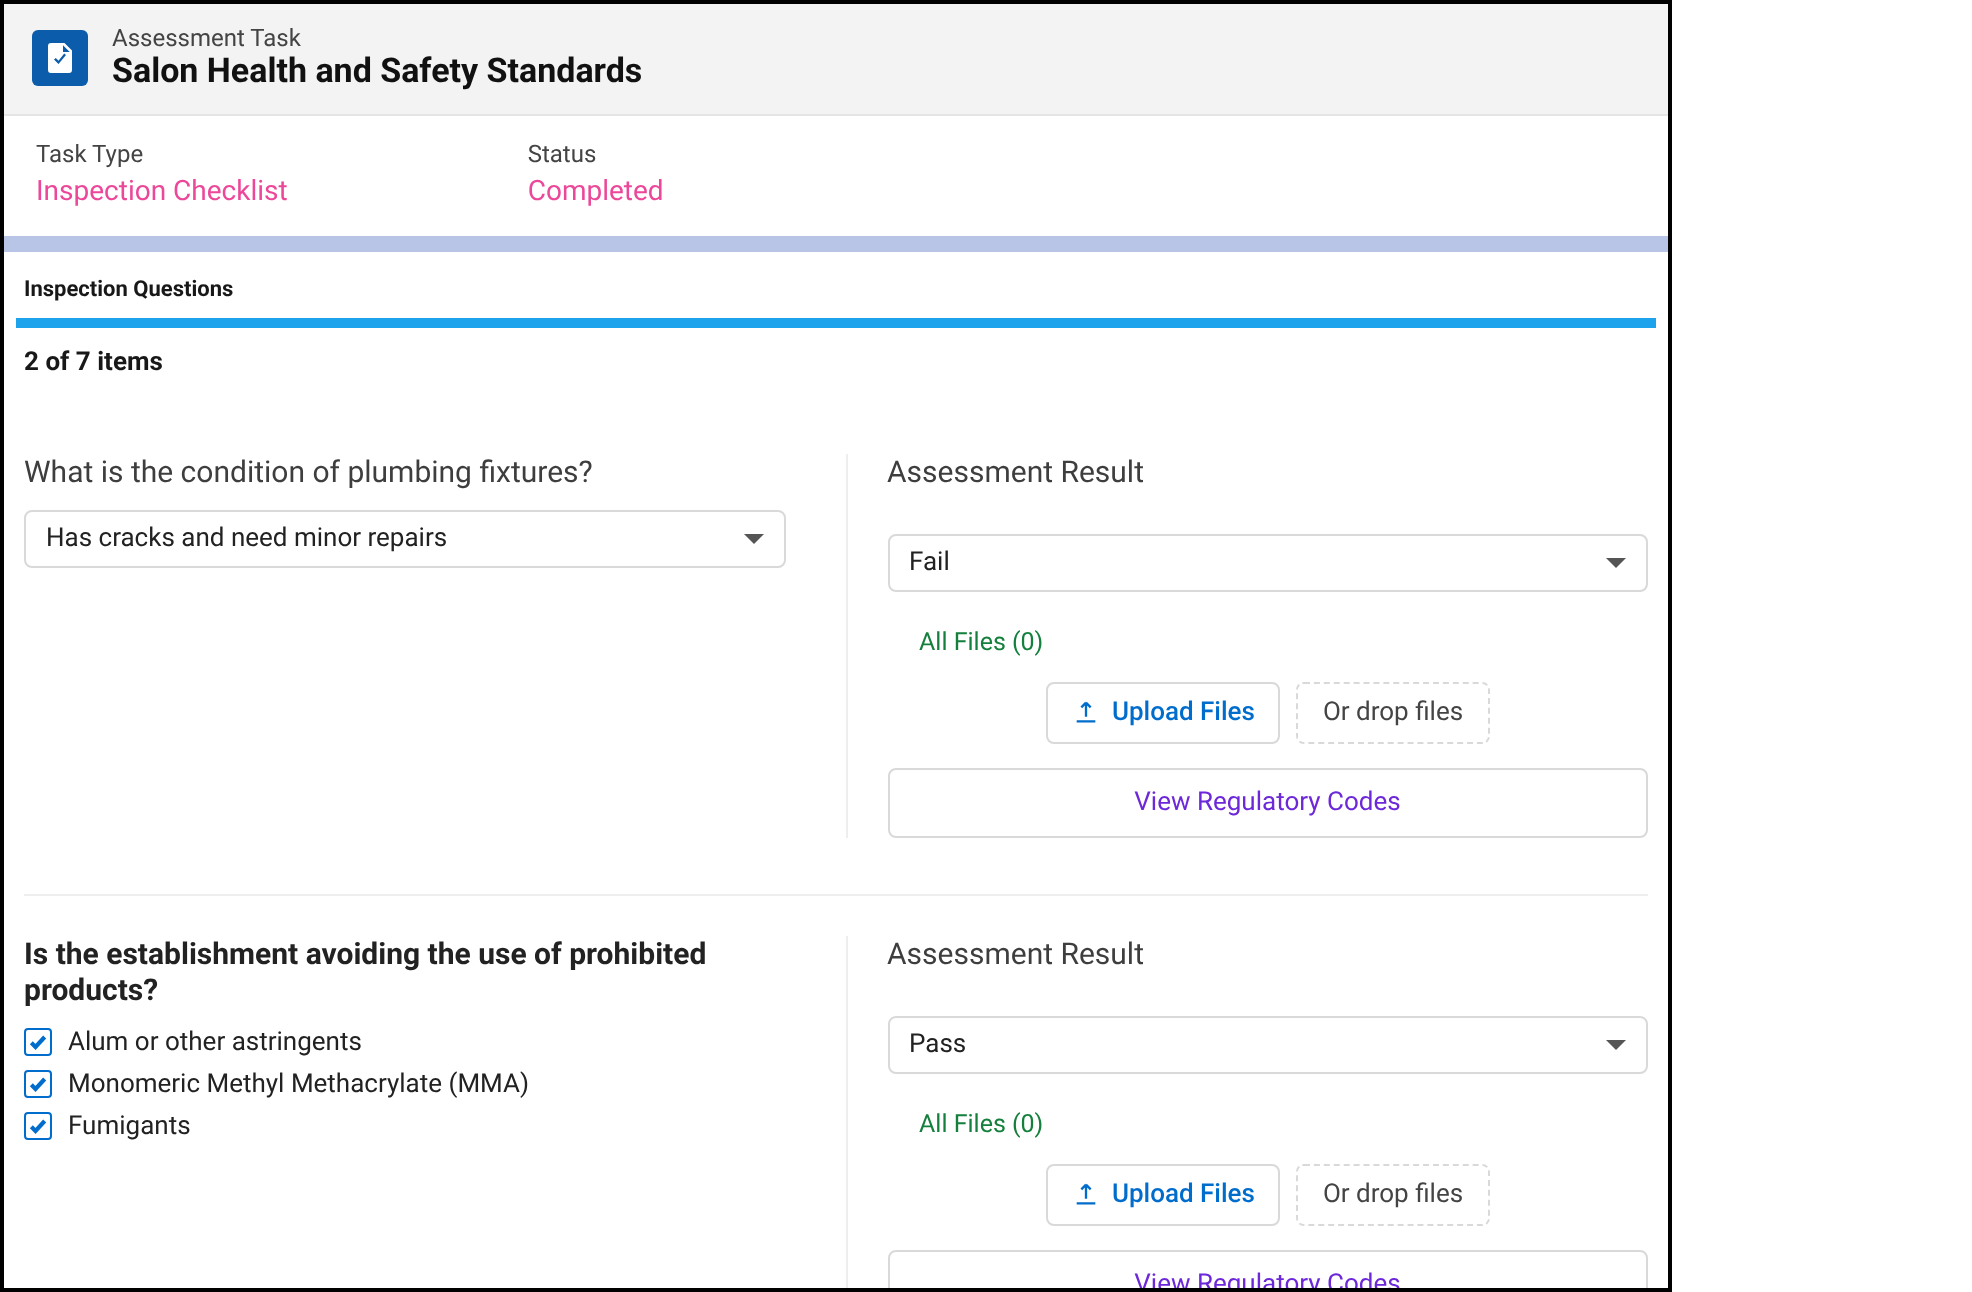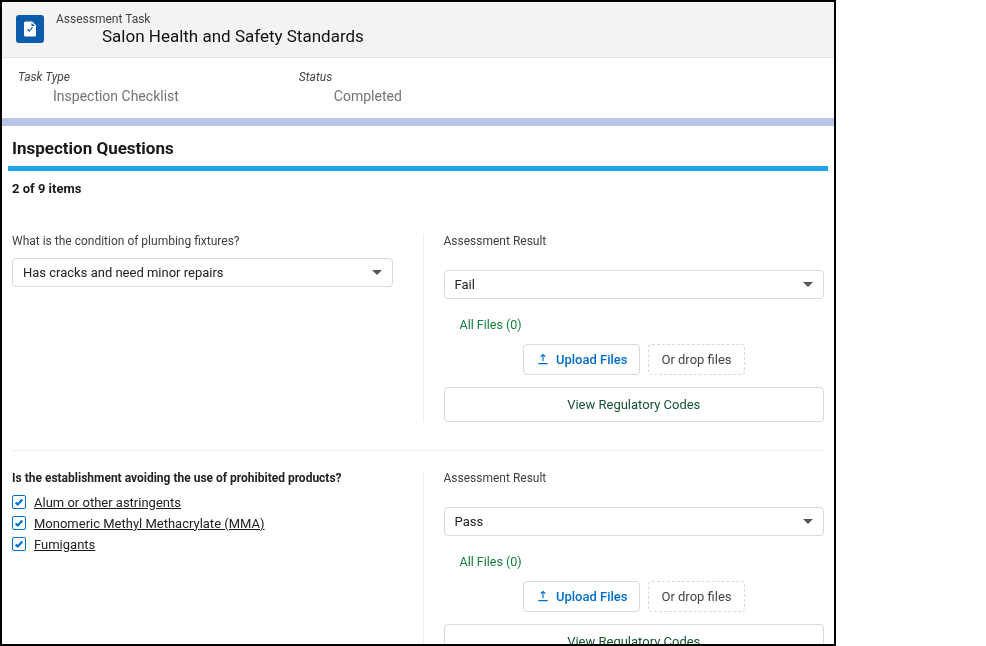--- a/index.html
+++ b/index.html
@@ -11,49 +11,49 @@
     font-size: 13px;
   }
   .window { border: 2px solid #000; width: 836px; height: 646px; overflow: hidden; position: relative; }
   .header-bar { background: #f3f3f3; display: flex; align-items: center; gap: 12px; padding: 10px 14px; border-bottom: 1px solid #e5e5e5; }
   .app-icon {
     width: 28px; height: 28px; background: #0b5cab; display:flex; align-items:center; justify-content:center; border-radius:3px;
   }
   .app-icon svg { width: 18px; height: 18px; fill: #fff; }
   .header-titles { display:flex; flex-direction:column; line-height:1.2; }
   .header-type { font-size: 12px; color: #444; }
-  .header-title { font-size: 17px; font-weight: 400; color: #111; margin-left: 46px; }
+  .header-title { font-size: 17px; font-weight: 700; color: #111; }
 
   .meta-row { display:flex; gap: 120px; padding: 12px 16px 14px; background:#fff; }
   .meta-block { display:flex; flex-direction:column; gap:4px; }
-  .meta-label { font-size: 12px; color: #444; font-style: italic; }
-  .meta-value { font-size: 14px; color: #737373; margin-left: 35px; }
+  .meta-label { font-size: 12px; color: #444; }
+  .meta-value { font-size: 14px; color: #ec4899; }
 
   .blue-strip { height: 8px; background: #b9c5e7; }
 
-  .section-title { font-size: 17px; font-weight:700; padding: 12px 10px 8px; }
+  .section-title { font-size: 11px; font-weight:700; padding: 12px 10px 8px; }
   .progress-bar { height: 5px; background: #1ca3ec; margin: 0 6px; }
   .items-count { font-size: 13px; font-weight:700; padding: 10px 10px 18px; }
 
   .questions-wrap { padding: 0 10px; }
   .q-row { display:flex; gap: 30px; padding: 20px 0 28px; }
   .q-row + .q-row { border-top: 1px solid #eee; }
   .q-left, .q-right { flex: 1 1 0; min-width: 0; }
   .q-right { border-left: 1px solid #eee; padding-left: 20px; display:flex; flex-direction:column; gap:12px; }
-  .q-label { font-size: 12px; color: #3e3e3e; margin-bottom: 10px; }
+  .q-label { font-size: 15px; color: #3e3e3e; margin-bottom: 10px; }
   .q-label.bold { font-weight:700; color:#222; }
 
   .select-box {
     width: 100%; display:flex; align-items:center; justify-content:space-between;
     border: 1px solid #d9d9d9; border-radius: 4px; padding: 6px 10px; background: #fff;
     font-size: 13px; color: #222; cursor: pointer;
   }
   .select-box .caret { width:0; height:0; border-left:5px solid transparent; border-right:5px solid transparent; border-top:5px solid #555; }
 
-  .checklist { display:flex; flex-direction:column; gap:6px; margin-top:4px;text-decoration:underline; }
+  .checklist { display:flex; flex-direction:column; gap:6px; margin-top:4px; }
   .check-item { display:flex; align-items:center; gap:8px; font-size:13px; color:#222; }
   .chk {
     width:14px; height:14px; border:1px solid #006dcc; border-radius:2px; background:#fff;
     display:inline-flex; align-items:center; justify-content:center; cursor:pointer;
   }
   .chk svg { width:10px; height:10px; stroke:#006dcc; stroke-width:2.5; fill:none; }
 
   .files-text { font-size:12.5px; color:#15803d; padding: 6px 0 0 16px; }
 
   .upload-zone { display:flex; align-items:center; justify-content:center; gap:8px; }
@@ -62,21 +62,21 @@
     border:1px solid #d9d9d9; border-radius:4px; padding:7px 12px; background:#fff;
     font-size:13px; color:#006dcc; font-weight:500; cursor:pointer;justify-content:center;
   }
   .upload-btn svg { width:14px; height:14px; stroke:#006dcc; fill:none; stroke-width:2; }
   .dropzone {
     border:1px dashed #d9d9d9; border-radius:4px; padding:7px 12px; font-size:13px; color:#444; background:#fff;
   }
 
   .link-btn {
     width:100%; border:1px solid #d9d9d9; border-radius:4px; padding:9px; background:#fff;
-    font-size:13px; color:#14532d; text-align:center; cursor:pointer;
+    font-size:13px; color:#6d28d9; text-align:center; cursor:pointer;
   }
 </style>
 </head>
 <body>
 
 <div class="window">
   <div class="header-bar">
     <div class="app-icon">
       <svg viewBox="0 0 24 24">
           <path d="M6 2h9l5 5v13a2 2 0 0 1-2 2H6a2 2 0 0 1-2-2V4a2 2 0 0 1 2-2zm8 1.5V8h4.5L14 3.5zM8 13l3 3 5-6-1.2-1L11 13.8 9.2 12 8 13z"></path>
@@ -96,21 +96,21 @@
     <div class="meta-block">
       <div class="meta-label">Status</div>
       <div class="meta-value">Completed</div>
     </div>
   </div>
 
   <div class="blue-strip"></div>
 
   <div class="section-title">Inspection Questions</div>
   <div class="progress-bar"></div>
-  <div class="items-count">2 of 9 items</div>
+  <div class="items-count">2 of 7 items</div>
 
   <div class="questions-wrap" id="questions">
       <div class="q-row">
         <div class="q-left">
           <div class="q-label">What is the condition of plumbing fixtures?</div>
           <div class="select-box">
             <span>Has cracks and need minor repairs</span>
             <span class="caret"></span>
           </div>
         </div>

